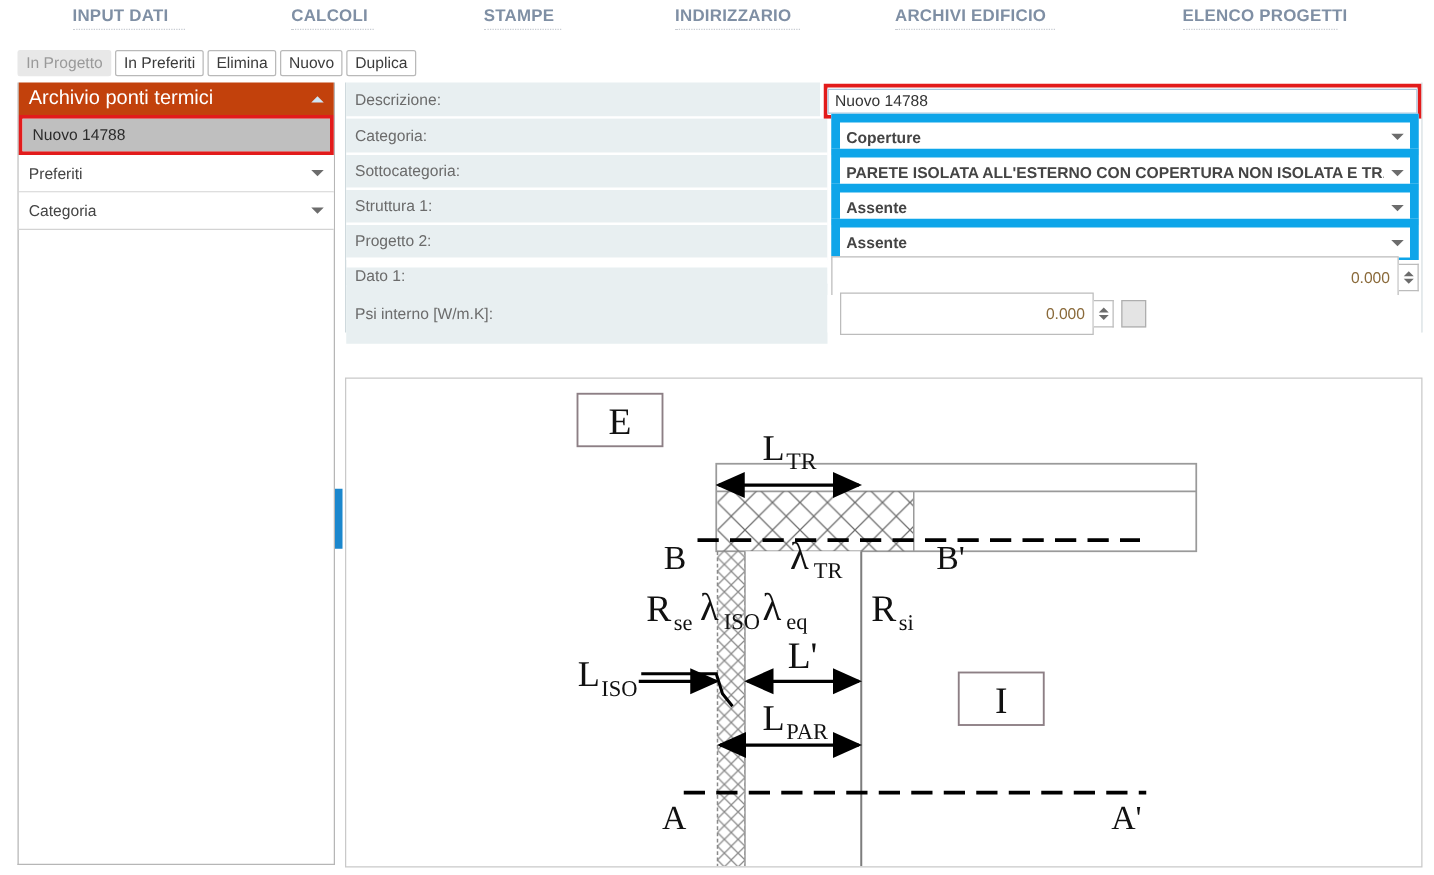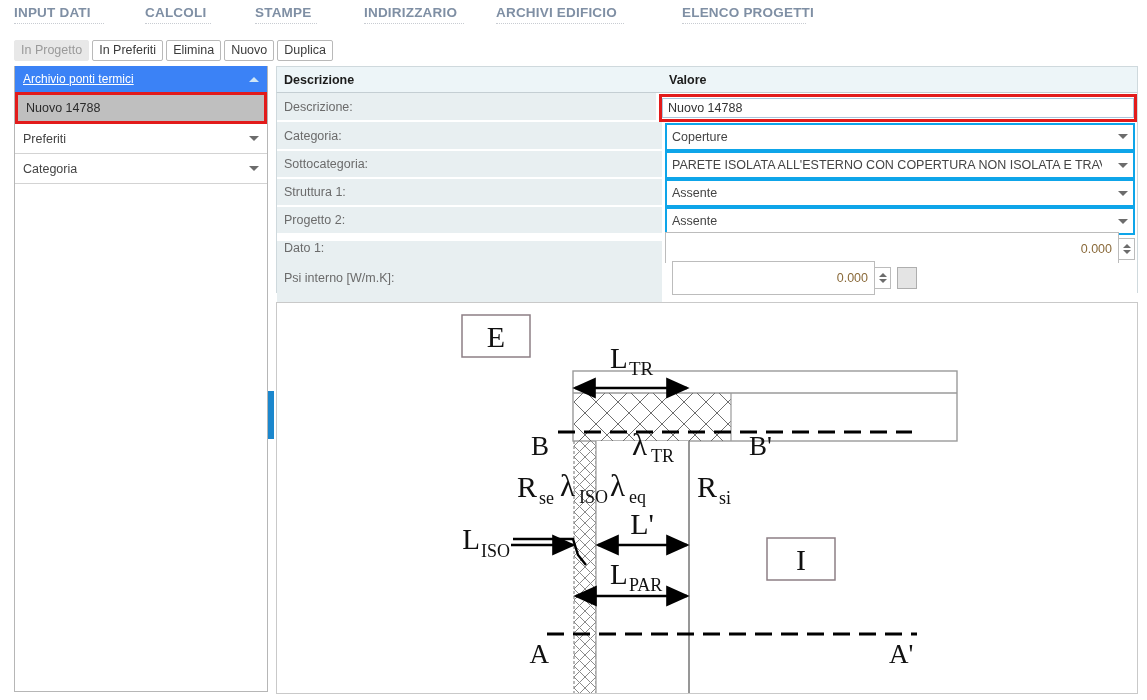--- a/index.html
+++ b/index.html
@@ -13,21 +13,21 @@
 
   
   .topnav {
     position: absolute; left: 0; top: 0; width: 1147px; height: 30px;
     display: flex; align-items: flex-start;
   }
   .navitem {
     color: #7f8fa4; font-size: 13.5px; font-weight: bold;
     letter-spacing: .2px; padding: 5px 0 3px 0;
     border-bottom: 1px dotted #c8ccd2;
-    white-space: nowrap; cursor: pointer;
+    white-space: nowrap; cursor: pointer; margin-left: 44px;
   }
   .nav-sp { flex: 0 0 auto; }
 
   
   .toolbar {
     position: absolute; left: 14px; top: 40px;
     display: flex; gap: 3px; align-items: center;
   }
   .tbtn {
     font-size: 12.5px; color: #3b3b3b; background: #ffffff;
@@ -40,25 +40,24 @@
   }
 
   
   .leftpanel {
     position: absolute; left: 14px; top: 66px;
     width: 254px; height: 626px;
     border: 1px solid #b6b6b6; border-top: none;
     background: #ffffff; box-sizing: border-box;
   }
   .acc-header {
-    height: 26px; background: #3b82f6; color: #ffffff;
-    font-size: 12px; display: flex; align-items: center;
+    height: 26px; background: #c2410c; color: #ffffff;
+    font-size: 16px; display: flex; align-items: center;
     padding: 0 8px; box-sizing: border-box; cursor: pointer;
     justify-content: space-between;
-    text-decoration: underline;
   }
   .acc-row {
     height: 30px; border-bottom: 1px solid #d3d3d3;
     display: flex; align-items: center; padding: 0 8px;
     box-sizing: border-box; font-size: 12.5px; color: #444;
     cursor: pointer; justify-content: space-between; background: #fff;
   }
   .acc-selected-wrap {
     border: 3px solid #e21b1b; box-sizing: border-box;
     height: 32px; margin: 0; position: relative; z-index: 4;
@@ -124,24 +123,24 @@
   }
   .redframe {
     border: 3px solid #e21b1b; padding: 0; box-sizing: border-box;
     display: inline-block; height: 28px; width: 478px;
     display: flex; align-items: center;
   }
   .redframe .txtbox { border: 1px solid #a9c6dd; width: 100%; height: 20px; }
 
   .combo {
     height: 22px; box-sizing: border-box; width: 470px;
-    border: 2px solid #0ea5e9; background: #ffffff;
+    border: 7px solid #0ea5e9; background: #ffffff;
     display: flex; align-items: center; justify-content: space-between;
     font-size: 12.5px; color: #444; padding: 12px 5px; cursor: pointer;
-    overflow: hidden; white-space: nowrap;
+    overflow: hidden; white-space: nowrap; font-weight: bold;
   }
   .combo span.cv { overflow: hidden; text-overflow: clip; white-space: nowrap;
                    display: block; }
   .combo .caret-dn { flex: 0 0 auto; margin-left: 6px; }
 
   .spinwrap { display: flex; align-items: center; }
   .spinbox {
     height: 22px; box-sizing: border-box;
     border: 1px solid #bcbcbc; background: #ffffff;
     font-size: 12.5px; color: #8a6a3a; text-align: right;
@@ -222,24 +221,20 @@
       <span>Categoria</span>
       <span class="caret-dn"></span>
     </div>
   </div>
 
   <div class="splitter">
     <div class="splitter-grip"></div>
   </div>
 
   <div class="rightpanel">
-    <div class="grid-head">
-      <div class="gh-cell gh-desc">Descrizione</div>
-      <div class="gh-cell gh-val">Valore</div>
-    </div>
 
     <div class="grid-body">
 
       <div class="grow" style="height:29px">
         <div class="gl" style="height:29px">Descrizione:</div>
         <div class="gv" style="height:29px">
           <div class="redframe">
             <input class="txtbox" type="text" value="Nuovo 14788" style="">
           </div>
         </div>

